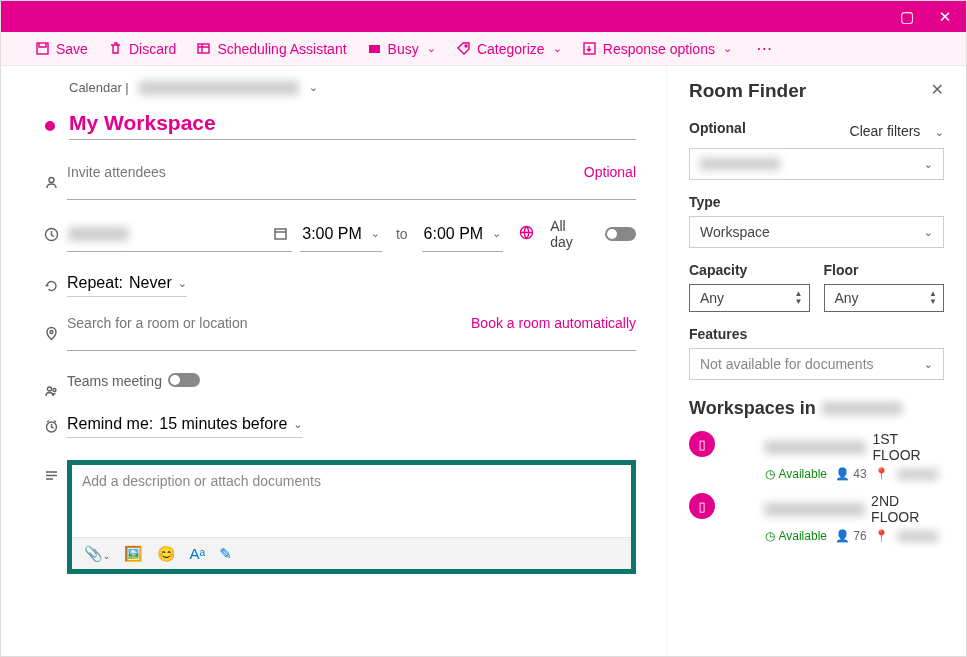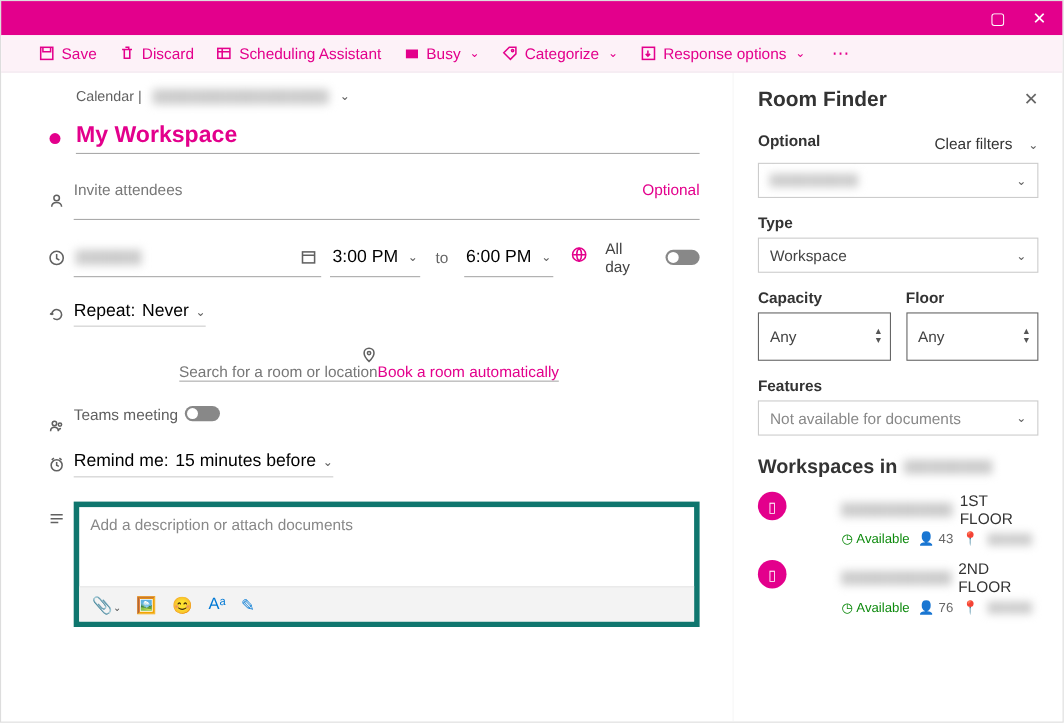--- a/index.html
+++ b/index.html
@@ -43,21 +43,21 @@
 .desc-toolbar .dicon { font-size: 15px; color: #555; cursor:pointer; }
 .pane h2 { font-size: 19px; color: #333; font-weight: 600; margin: 0 0 18px 0; }
 .pane-close { position: absolute; top: 14px; right: 22px; color:#666; cursor:pointer; }
 .pane-label { font-size: 14px; color: #333; font-weight: 600; margin-bottom: 6px; display:block; }
 .pane-row { display:flex; align-items:center; justify-content:space-between; margin-bottom:6px; }
 .clear { color:#333; font-size:14px; cursor:pointer; }
 .dropdown { height: 32px; border:1px solid #ccc; display:flex; align-items:center; justify-content:space-between; padding:0 10px; font-size:14px; color:#444; background:#fff; cursor:pointer; margin-bottom: 14px; }
 .dropdown .redact { width:80px; height:12px; filter:blur(4px); background: repeating-linear-gradient(90deg,#bbb,#ddd 6px); }
 .two-col { display:flex; gap:14px; margin-bottom: 14px; }
 .two-col > div { flex:1; }
-.spinner { height: 44px; border:1px solid #666; display:flex; align-items:center; justify-content:space-between; padding:0 6px 0 10px; font-size:14px; color:#444; }
+.spinner { height: 28px; border:1px solid #666; display:flex; align-items:center; justify-content:space-between; padding:0 6px 0 10px; font-size:14px; color:#444; }
 .spinner .sp-ar { display:flex; flex-direction:column; font-size:8px; line-height:8px; color:#555; }
 .ws-header { font-size:18px; color:#333; font-weight:600; margin: 18px 0 12px 0; display:flex; align-items:center; gap:6px;}
 .ws-header .redact { width:80px; height:13px; filter:blur(4px); background: repeating-linear-gradient(90deg,#bbb,#ddd 6px); }
 .ws-item { display:flex; gap:10px; margin-bottom: 12px; }
 .ws-badge { width:26px; height:26px; border-radius:50%; background:#e3008c; display:flex; align-items:center; justify-content:center; color:#fff; font-size:13px; flex-shrink:0;}
 .ws-body { flex:1;margin-left:40px; }
 .ws-title { font-size:14px; color:#333; display:flex; align-items:center; gap:6px; }
 .ws-title .redact { width:110px; height:13px; filter:blur(4px); background: repeating-linear-gradient(90deg,#bbb,#ddd 6px); }
 .ws-meta { display:flex; align-items:center; gap:8px; font-size:12px; color:#666; margin-top:4px;}
 .ws-meta .avail { color:#0e8a0e; display:inline-flex; align-items:center; gap:3px;}
@@ -192,21 +192,21 @@
         </span>
         <div class="content-cell">
           <span class="repeat-field under-light">
             <span>Repeat:</span>
             <span>Never</span>
             <span class="chev-sm">⌄</span>
           </span>
         </div>
       </div>
 
-      <div class="row" style="margin-top:18px;flex-direction:column;">
+      <div class="row" style="margin-top:18px;">
         <span class="icon-cell">
           <svg class="icg">
               <path d="M7.5 1.5c-2.5 0-4.5 2-4.5 4.5 0 3.5 4.5 7.5 4.5 7.5s4.5-4 4.5-7.5c0-2.5-2-4.5-4.5-4.5z"></path>
               <circle cx="7.5" cy="6" r="1.5"></circle>
             </svg>
         </span>
         <div class="content-cell under field">
           <span style="color:#777;">Search for a room or location</span>
           <span class="right-link">Book a room automatically</span>
         </div>

